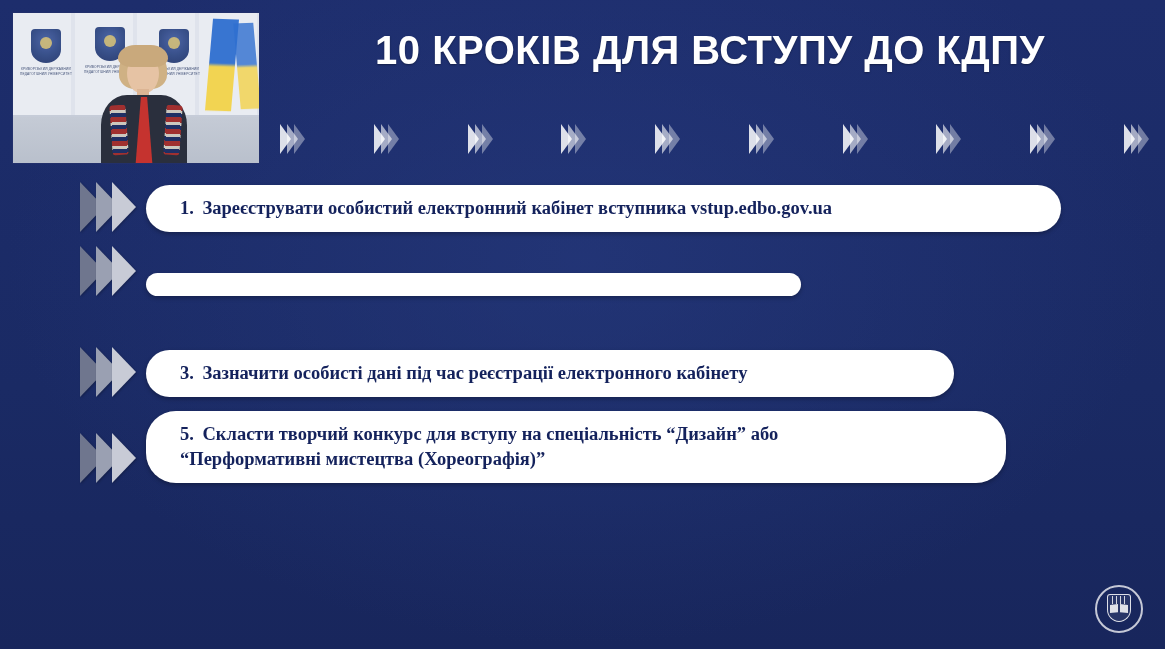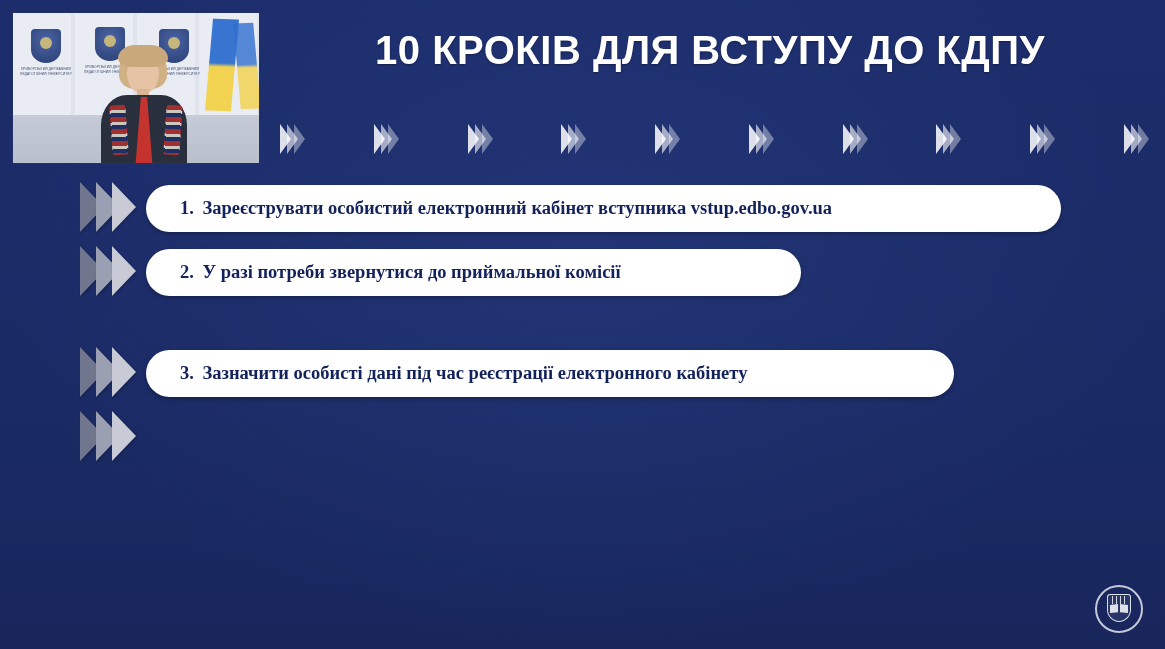--- a/index.html
+++ b/index.html
@@ -363,24 +363,20 @@
       </div>
     </div>
 
     <div class="step w2">
       <div class="arrow-badge">
         <span class="abig a1"></span>
         <span class="abig a2"></span>
         <span class="abig a3"></span>
       </div>
       <div class="bubble">
-        <div>
-          <span class="num">2.</span>
-          <span>У разі потреби звернутися до приймальної комісії</span>
-        </div>
       </div>
     </div>
 
     <div class="step w3">
       <div class="arrow-badge">
         <span class="abig a1"></span>
         <span class="abig a2"></span>
         <span class="abig a3"></span>
       </div>
       <div class="bubble">
@@ -388,20 +384,27 @@
         <span>Зазначити особисті дані під час реєстрації електронного кабінету</span>
       </div>
     </div>
 
 
     <div class="step w5">
       <div class="arrow-badge">
         <span class="abig a1"></span>
         <span class="abig a2"></span>
         <span class="abig a3"></span>
+      </div>
+      <div class="bubble">
+        <div>
+          <span class="num">5.</span>
+          <span>Скласти творчий конкурс для вступу на спеціальність “Дизайн” або</span>
+        </div>
+        <div>“Перформативні мистецтва (Хореографія)”</div>
       </div>
     </div>
 
   </div>
 
   <div class="logo">
     <div class="logo-circle"></div>
     <div class="logo-shield"></div>
     <div class="logo-rays"></div>
     <div class="logo-book"></div>

